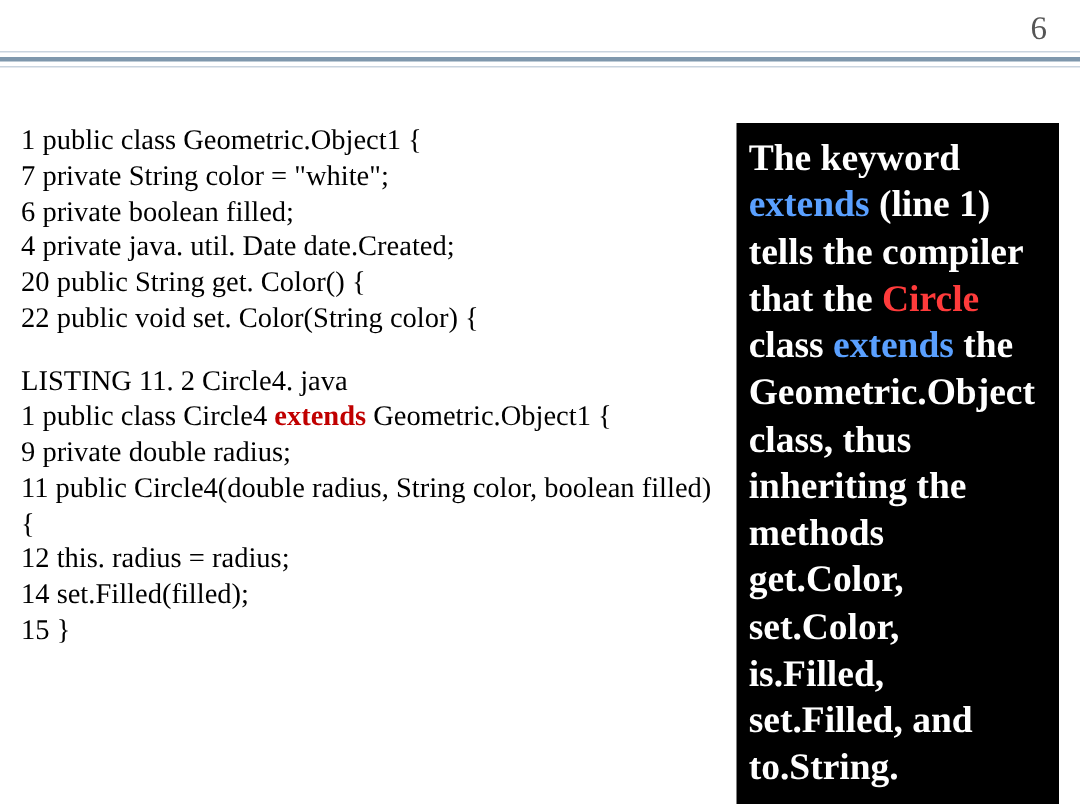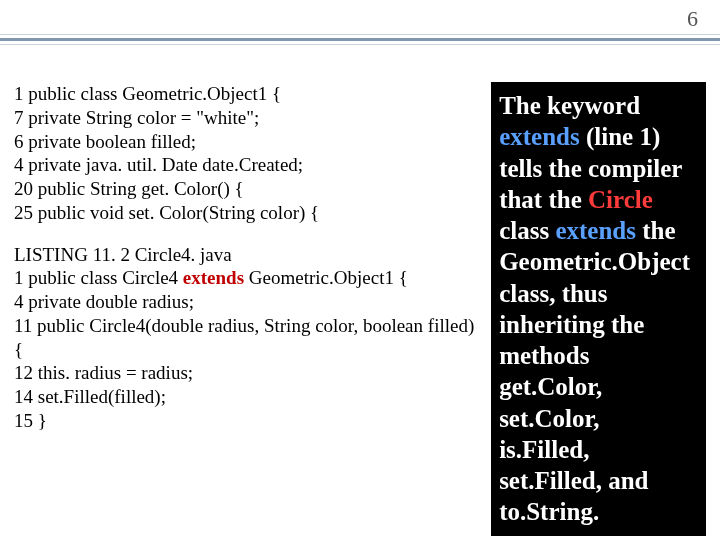--- a/index.html
+++ b/index.html
@@ -35,27 +35,27 @@
   </div>
 
   <div class="body">
     <div class="leftcol">
 
       <div class="code-line">1 public class Geometric.Object1 {</div>
       <div class="code-line">7 private String color = "white";</div>
       <div class="code-line">6 private boolean filled;</div>
       <div class="code-line">4 private java. util. Date date.Created;</div>
       <div class="code-line">20 public String get. Color() {</div>
-      <div class="code-line">25 public void set. Color(String color) {</div>
+      <div class="code-line">22 public void set. Color(String color) {</div>
 
       <div class="gap"></div>
 
       <div class="listing-title">LISTING 11. 2 Circle4. java</div>
       <div class="code-line"><span>1 public class Circle4 </span><span class="red">extends</span><span> Geometric.Object1 {</span></div>
-      <div class="code-line">4 private double radius;</div>
+      <div class="code-line">9 private double radius;</div>
       <div class="code-line">11 public Circle4(double radius, String color, boolean filled) {</div>
       <div class="code-line">12 this. radius = radius;</div>
       <div class="code-line">14 set.Filled(filled);</div>
       <div class="code-line">15 }</div>
     </div>
 
     <div class="rightcol">
       <div class="callout">
         <span class="norm">The keyword </span><span class="blue">extends</span><span class="norm"> (line 1) tells the compiler that the </span><span class="red">Circle</span><span class="norm"> class </span><span class="blue">extends</span><span class="norm"> the </span><span class="ob">Geometric.Object class</span><span class="norm">, thus inheriting the methods get.Color, set.Color, is.Filled, set.Filled, and to.String.</span>
       </div>

